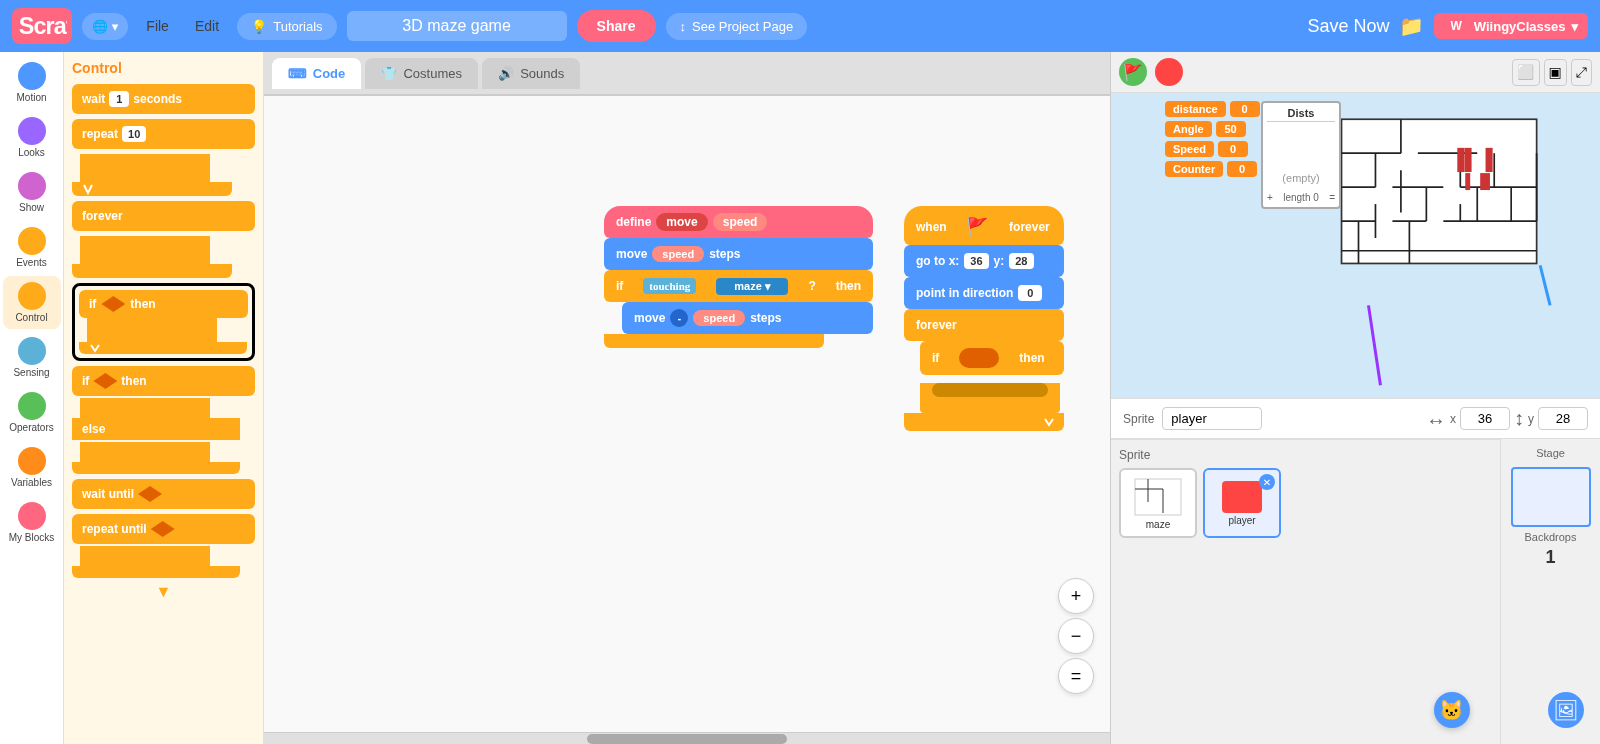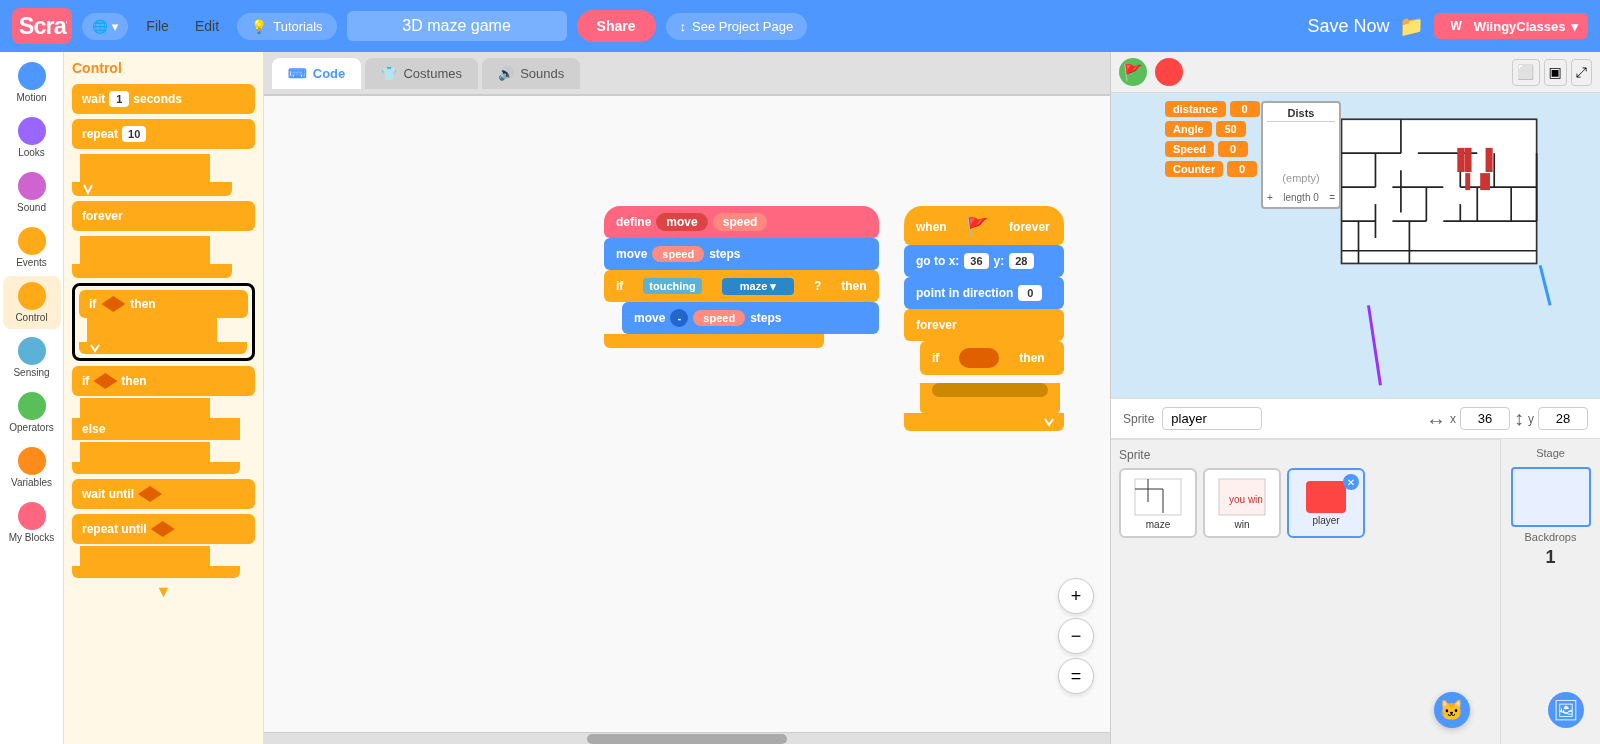--- a/index.html
+++ b/index.html
@@ -656,21 +656,21 @@
     <div class="category-item">
       <div class="category-dot" style="background:#4d97ff;"></div>
       <span class="category-label">Motion</span>
     </div>
     <div class="category-item">
       <div class="category-dot" style="background:#9966ff;"></div>
       <span class="category-label">Looks</span>
     </div>
     <div class="category-item">
       <div class="category-dot" style="background:#cf63cf;"></div>
-      <span class="category-label">Sound</span>
+      <span class="category-label">Show</span>
     </div>
     <div class="category-item">
       <div class="category-dot" style="background:#ffab19;"></div>
       <span class="category-label">Events</span>
     </div>
     <div class="category-item active">
       <div class="category-dot" style="background:#ffab19;"></div>
       <span class="category-label">Control</span>
     </div>
     <div class="category-item">
@@ -784,21 +784,21 @@
         </div>
 
         <div class="s-block s-block-blue" style="min-width:220px;">
           <span>move</span>
           <span style="background:#ff8c80;color:white;border-radius:10px;padding:2px 10px;font-size:11px;">speed</span>
           <span>steps</span>
         </div>
 
         <div class="s-block s-block-orange" style="min-width:220px;">
           <span>if</span>
-          <span style="background:#5cb1d6;color:white;border-radius:4px;padding:2px 6px;font-size:11px;">touching</span>
+          <span style="background:#5cb1d6;color:white;border-radius:4px;padding:2px 6px;font-size:11px;font-family:Liberation Serif, serif;">touching</span>
           <span style="background:#2a88c8;color:white;border-radius:4px;padding:2px 18px;font-size:11px;display:flex;align-items:center;gap:2px;">maze ▾</span>
           <span>?</span>
           <span>then</span>
         </div>
 
         <div style="margin-left:18px;">
           <div class="s-block s-block-blue" style="min-width:200px;">
             <span>move</span>
             <span style="background:#2266cc;border-radius:50%;width:18px;height:18px;display:inline-flex;align-items:center;justify-content:center;font-size:10px;">-</span>
             <span style="background:#ff8c80;color:white;border-radius:10px;padding:2px 10px;font-size:11px;">speed</span>
@@ -985,27 +985,20 @@
             <svg width="50" height="40" viewBox="0 0 50 40">
               <rect x="2" y="2" width="46" height="36" fill="white" stroke="#ccc"></rect>
               <line x1="2" y1="12" x2="30" y2="12" stroke="#333" stroke-width="1"></line>
               <line x1="15" y1="2" x2="15" y2="25" stroke="#333" stroke-width="1"></line>
               <line x1="30" y1="12" x2="30" y2="36" stroke="#333" stroke-width="1"></line>
             </svg>
             <span class="sprite-thumb-label">maze</span>
           </div>
 
 
-          <div class="sprite-thumb">
-            <svg width="50" height="40" viewBox="0 0 50 40">
-              <rect x="2" y="2" width="46" height="36" fill="#fff0f0" stroke="#ccc"></rect>
-              <text x="12" y="26" font-size="10" fill="#cc3333">you win</text>
-            </svg>
-            <span class="sprite-thumb-label">win</span>
-          </div>
 
           <div class="sprite-thumb active" style="position:relative;">
             <div style="position:absolute;top:4px;right:4px;background:#4d97ff;border-radius:50%;width:16px;height:16px;display:flex;align-items:center;justify-content:center;">
               <span style="color:white;font-size:10px;">✕</span>
             </div>
             <div style="width:40px;height:32px;background:#ff4444;border-radius:4px;"></div>
             <span class="sprite-thumb-label">player</span>
           </div>
         </div>
       </div>

